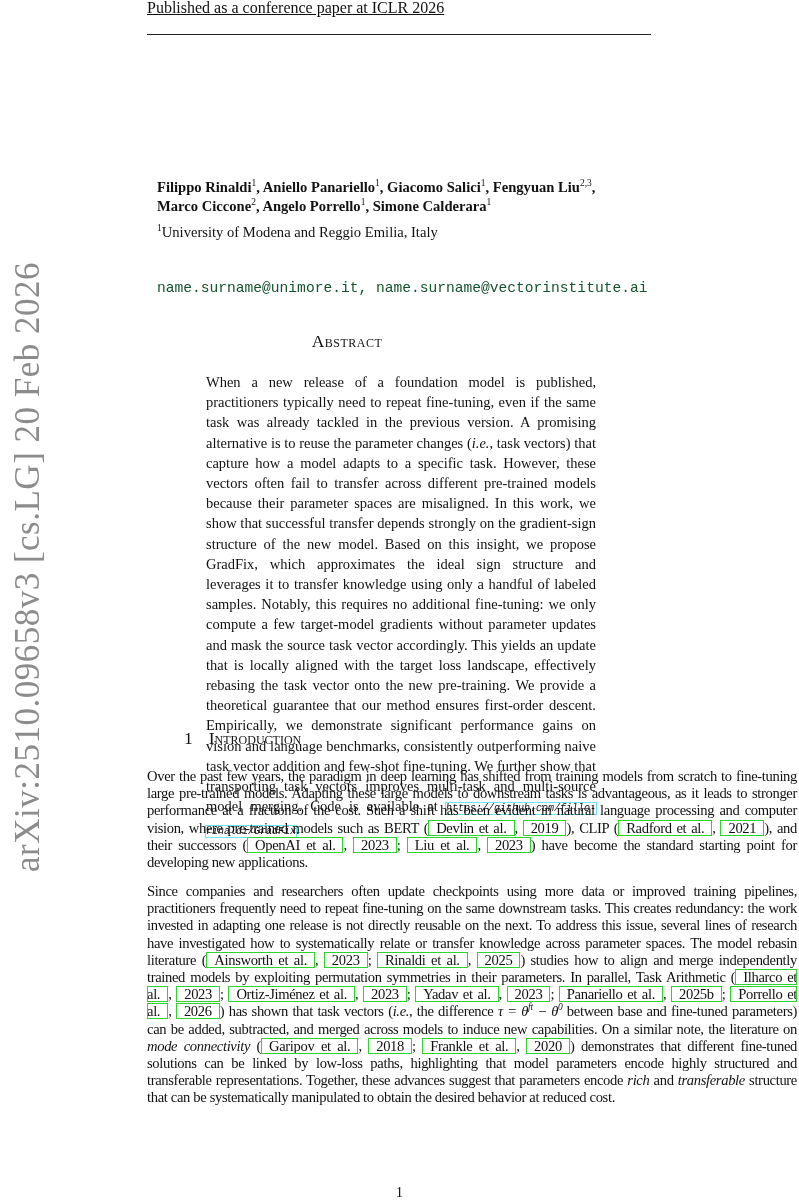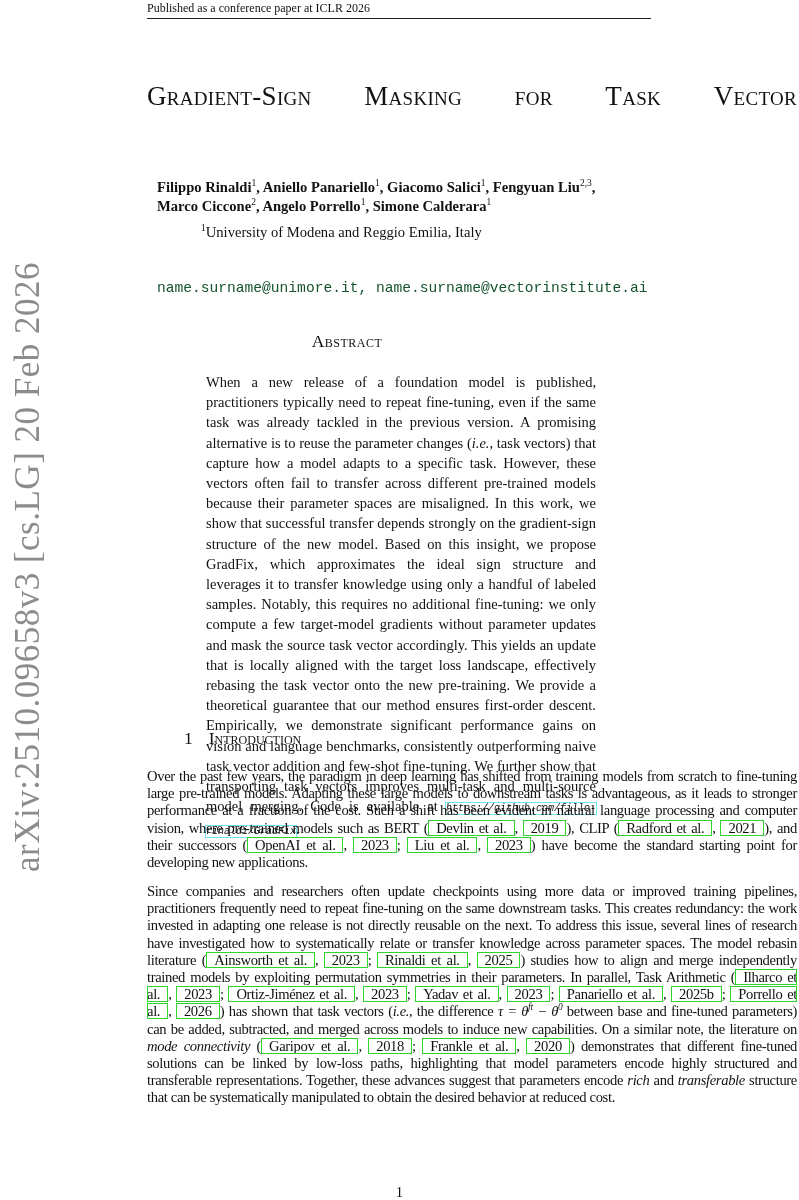--- a/index.html
+++ b/index.html
@@ -1,22 +1,22 @@
 <!DOCTYPE html>
 <html><head>
 <meta charset="utf-8">
 <style>
   html, body { margin: 0; padding: 0; background: #ffffff; }
   body { width: 799px; height: 1200px; position: relative; overflow: hidden; font-family: "Liberation Serif", "DejaVu Serif", serif; color: #111; }
-  .header { position: absolute; left: 147px; top: 0px; width: 504px; font-size: 12px; line-height: 16px; border-bottom: 1px solid #222; padding-bottom: 2px; }
+  .header { position: absolute; left: 147px; top: 0px; width: 504px; font-size: 16px; line-height: 16px; border-bottom: 1px solid #222; padding-bottom: 18px; text-decoration: underline; }
   .arxiv { position: absolute; left: 8px; top: 872px; transform-origin: 0 0; transform: rotate(-90deg); font-size: 35px; color: #8c8c8c; white-space: nowrap; letter-spacing: 0.5px; }
   .title { position: absolute; left: 147px; top: 80px; width: 650px; font-size: 27px; line-height: 32px; letter-spacing: 0.3px; font-variant: small-caps; }
   .title .l1 { display: flex; justify-content: space-between; }
   .authors { position: absolute; left: 157px; top: 178px; font-size: 14.6px; line-height: 19px; font-weight: bold; font-family: Liberation Serif, serif; }
-  .affil { position: absolute; left: 157px; top: 223px; font-size: 14.6px; line-height: 19px; margin-left: 44px; }
+  .affil { position: absolute; left: 157px; top: 223px; font-size: 14.6px; line-height: 19px; }
   .email { position: absolute; left: 157px; top: 280px; font-family: "Liberation Mono", "DejaVu Sans Mono", monospace; font-size: 14.6px; color: #14532d; }
   sup { font-size: 9.5px; vertical-align: 6px; line-height: 0; font-weight: normal; }
   .abs-title { position: absolute; left: 9px; width: 676px; top: 331px; text-align: center; font-size: 17.5px; font-variant: small-caps; letter-spacing: 0.5px; }
   .abstract { position: absolute; left: 206px; top: 372px; width: 390px; font-size: 14.5px; line-height: 20.2px; text-align: justify; }
   .link { font-family: "Liberation Mono", "DejaVu Sans Mono", monospace; font-size: 10px; outline: 1.5px solid #6ee6ef; outline-offset: 0; font-style: italic; }
   .sec { position: absolute; left: 147px; top: 728px; font-size: 17.5px; margin-left: 37px; }
   .sec .num { margin-right: 16px; }
   .sec .name { font-variant: small-caps; }
   .para { position: absolute; left: 147px; width: 650px; font-size: 14.6px; line-height: 17.2px; text-align: justify; letter-spacing: -0.35px; }
   .p1 { top: 768px; }
@@ -25,27 +25,20 @@
   .pagenum { position: absolute; left: 0; width: 799px; top: 1184px; text-align: center; font-size: 14.6px; }
 </style>
 </head>
 <body>
 
 <div class="header">Published as a conference paper at ICLR 2026</div>
 
 <div class="arxiv">arXiv:2510.09658v3  [cs.LG]  20 Feb 2026</div>
 
 <div class="title">
-  <div class="l1">
-    <span>Gradient-Sign</span>
-    <span>Masking</span>
-    <span>for</span>
-    <span>Task</span>
-    <span>Vector</span>
-  </div>
 </div>
 
 <div class="authors">
   <span>Filippo Rinaldi</span><sup>1</sup>,
   <span>Aniello Panariello</span><sup>1</sup>,
   <span>Giacomo Salici</span><sup>1</sup>,
   <span>Fengyuan Liu</span><sup>2,3</sup>,<br>
   <span>Marco Ciccone</span><sup>2</sup>,
   <span>Angelo Porrello</span><sup>1</sup>,
   <span>Simone Calderara</span><sup>1</sup>

